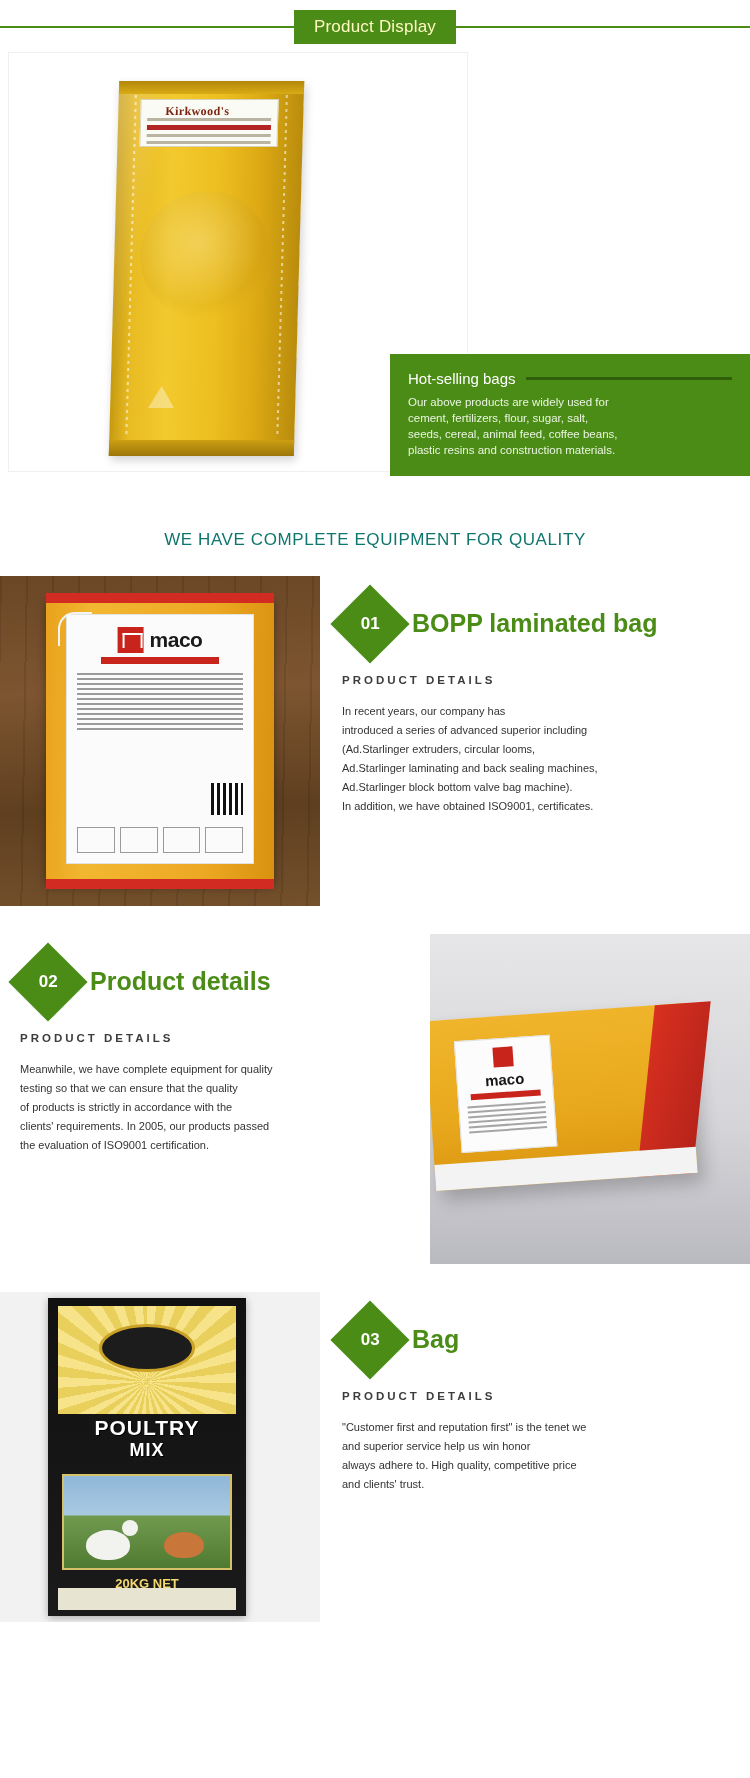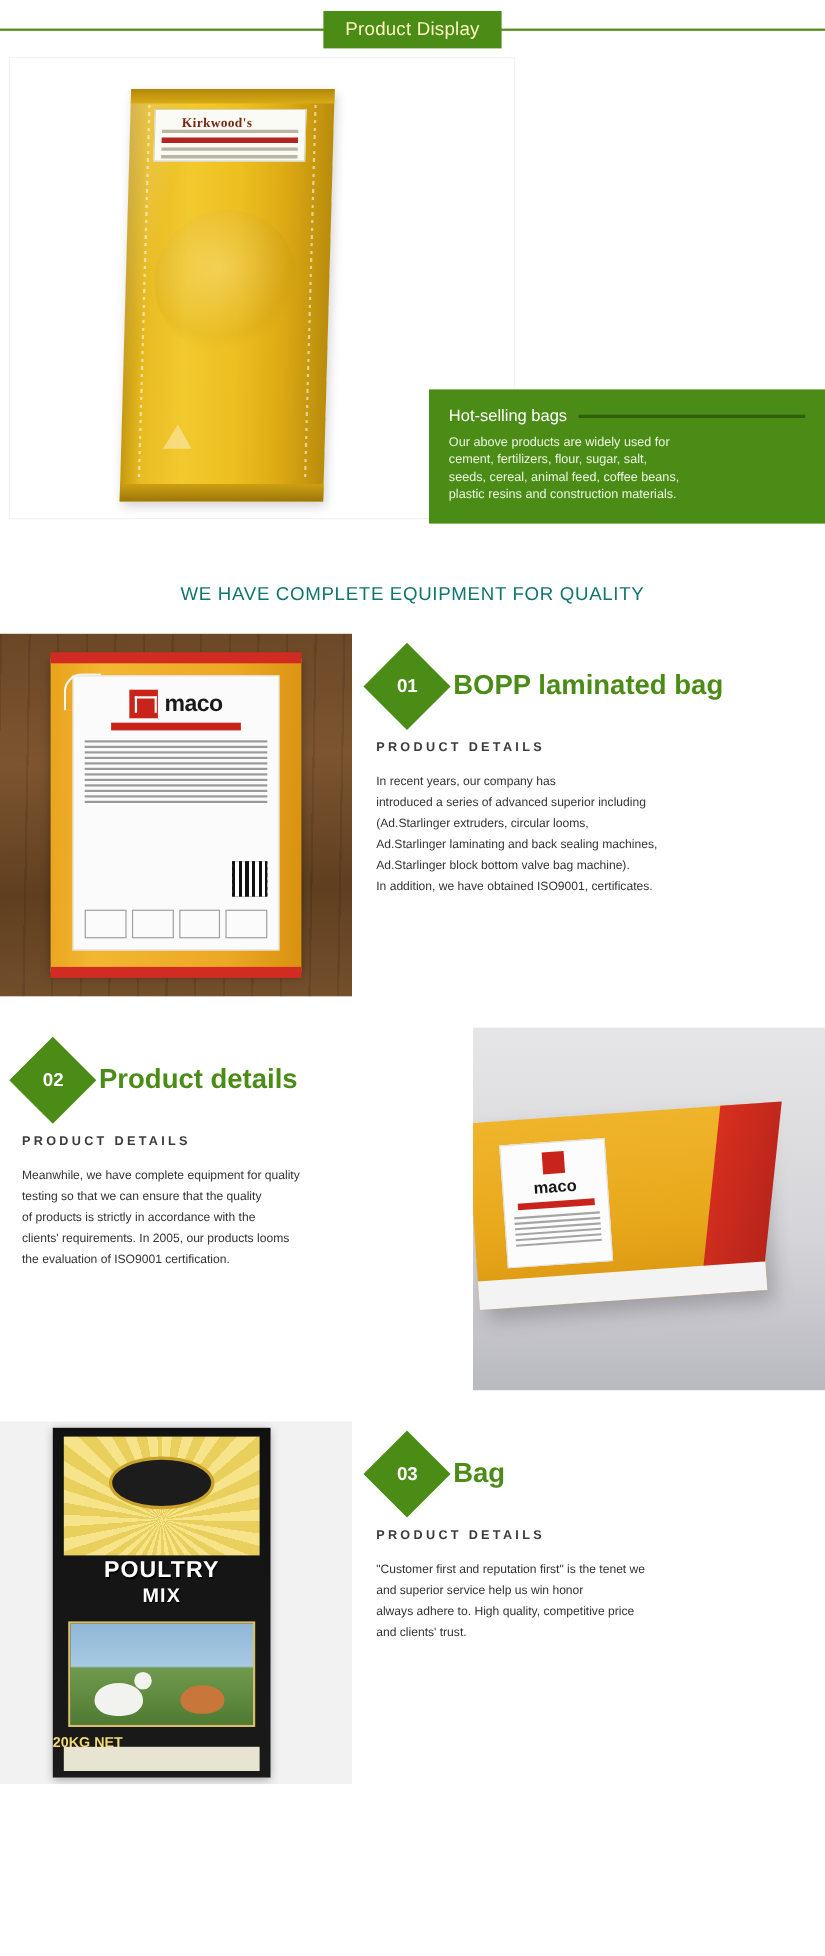--- a/index.html
+++ b/index.html
@@ -398,21 +398,21 @@
     content: ""; position: absolute; right: -8px; top: -10px;
     width: 16px; height: 16px; border-radius: 50%; background: #f2f2ee;
   }
   .poultry-photo .hen2 {
     position: absolute; right: 26px; bottom: 10px;
     width: 40px; height: 26px; border-radius: 50% 50% 45% 45%;
     background: #c8763a;
   }
   .poultry-net {
     position: absolute; left: 0; right: 0; top: 278px;
-    text-align: left; color: #f4d971; font-size: 13px; font-weight: bold;
+    text-align: center; color: #f4d971; font-size: 13px; font-weight: bold;
   }
   .poultry-foot {
     position: absolute; left: 10px; right: 10px; bottom: 6px; height: 22px;
     background: #e8e4d2;
   }
 </style>
 </head>
 <body>
 
 <div class="page">
@@ -514,21 +514,21 @@
         <div class="diamond">
           <span>02</span>
         </div>
         <div class="badge-title">Product details</div>
       </div>
       <div class="pd-label">PRODUCT DETAILS</div>
       <div class="pd-body">
         <div>Meanwhile, we have complete equipment for quality</div>
         <div>testing so that we can ensure that the quality</div>
         <div>of products is strictly in accordance with the</div>
-        <div>clients' requirements. In 2005, our products looms</div>
+        <div>clients' requirements. In 2005, our products passed</div>
         <div>the evaluation of ISO9001 certification.</div>
       </div>
     </div>
 
     <div class="photo">
       <div class="studio"></div>
       <div class="valve-bag">
         <div class="red"></div>
         <div class="valve-label">
           <div class="mk"></div>

